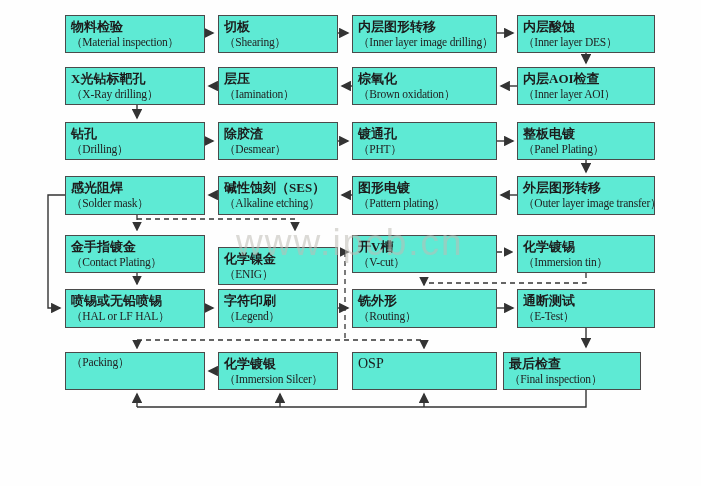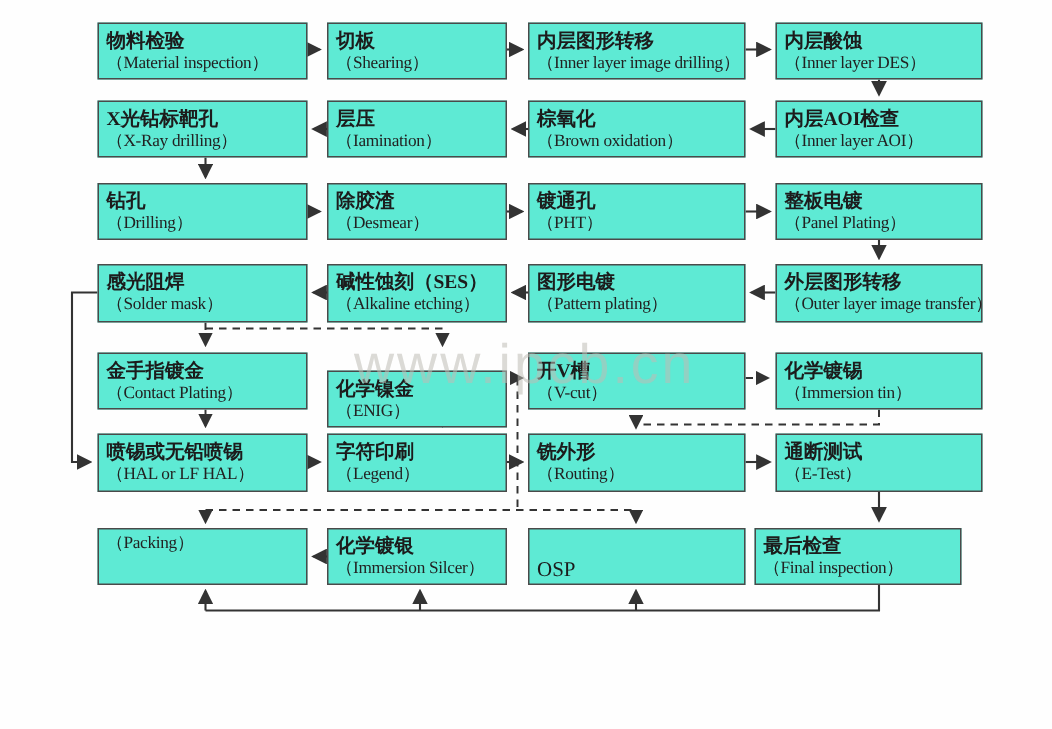--- a/index.html
+++ b/index.html
@@ -12,21 +12,21 @@
     box-sizing:border-box;padding:2px 5px 0 5px;z-index:2;
   }
   .node .zh{
     font-weight:bold;font-size:13px;line-height:17px;color:#1c1c1c;
     white-space:nowrap;
   }
   .node .en{
     font-size:11.5px;line-height:15px;color:#222;white-space:nowrap;
     letter-spacing:-0.2px;
   }
-  .node.single{display:flex;align-items:flex-end;}
+  .node.single{display:flex;align-items:flex-start;}
   .node.single .zh{font-weight:normal;font-size:14px;}
   #connectors{position:absolute;left:0;top:0;z-index:1;}
   #watermark{
     position:absolute;left:236px;top:222px;z-index:3;
     font-family:"Liberation Sans", sans-serif;
     font-size:37px;color:rgba(190,188,180,0.55);letter-spacing:2px;
     pointer-events:none;white-space:nowrap;
   }
   #caption{
     position:absolute;left:0;top:446px;width:100%;text-align:center;

